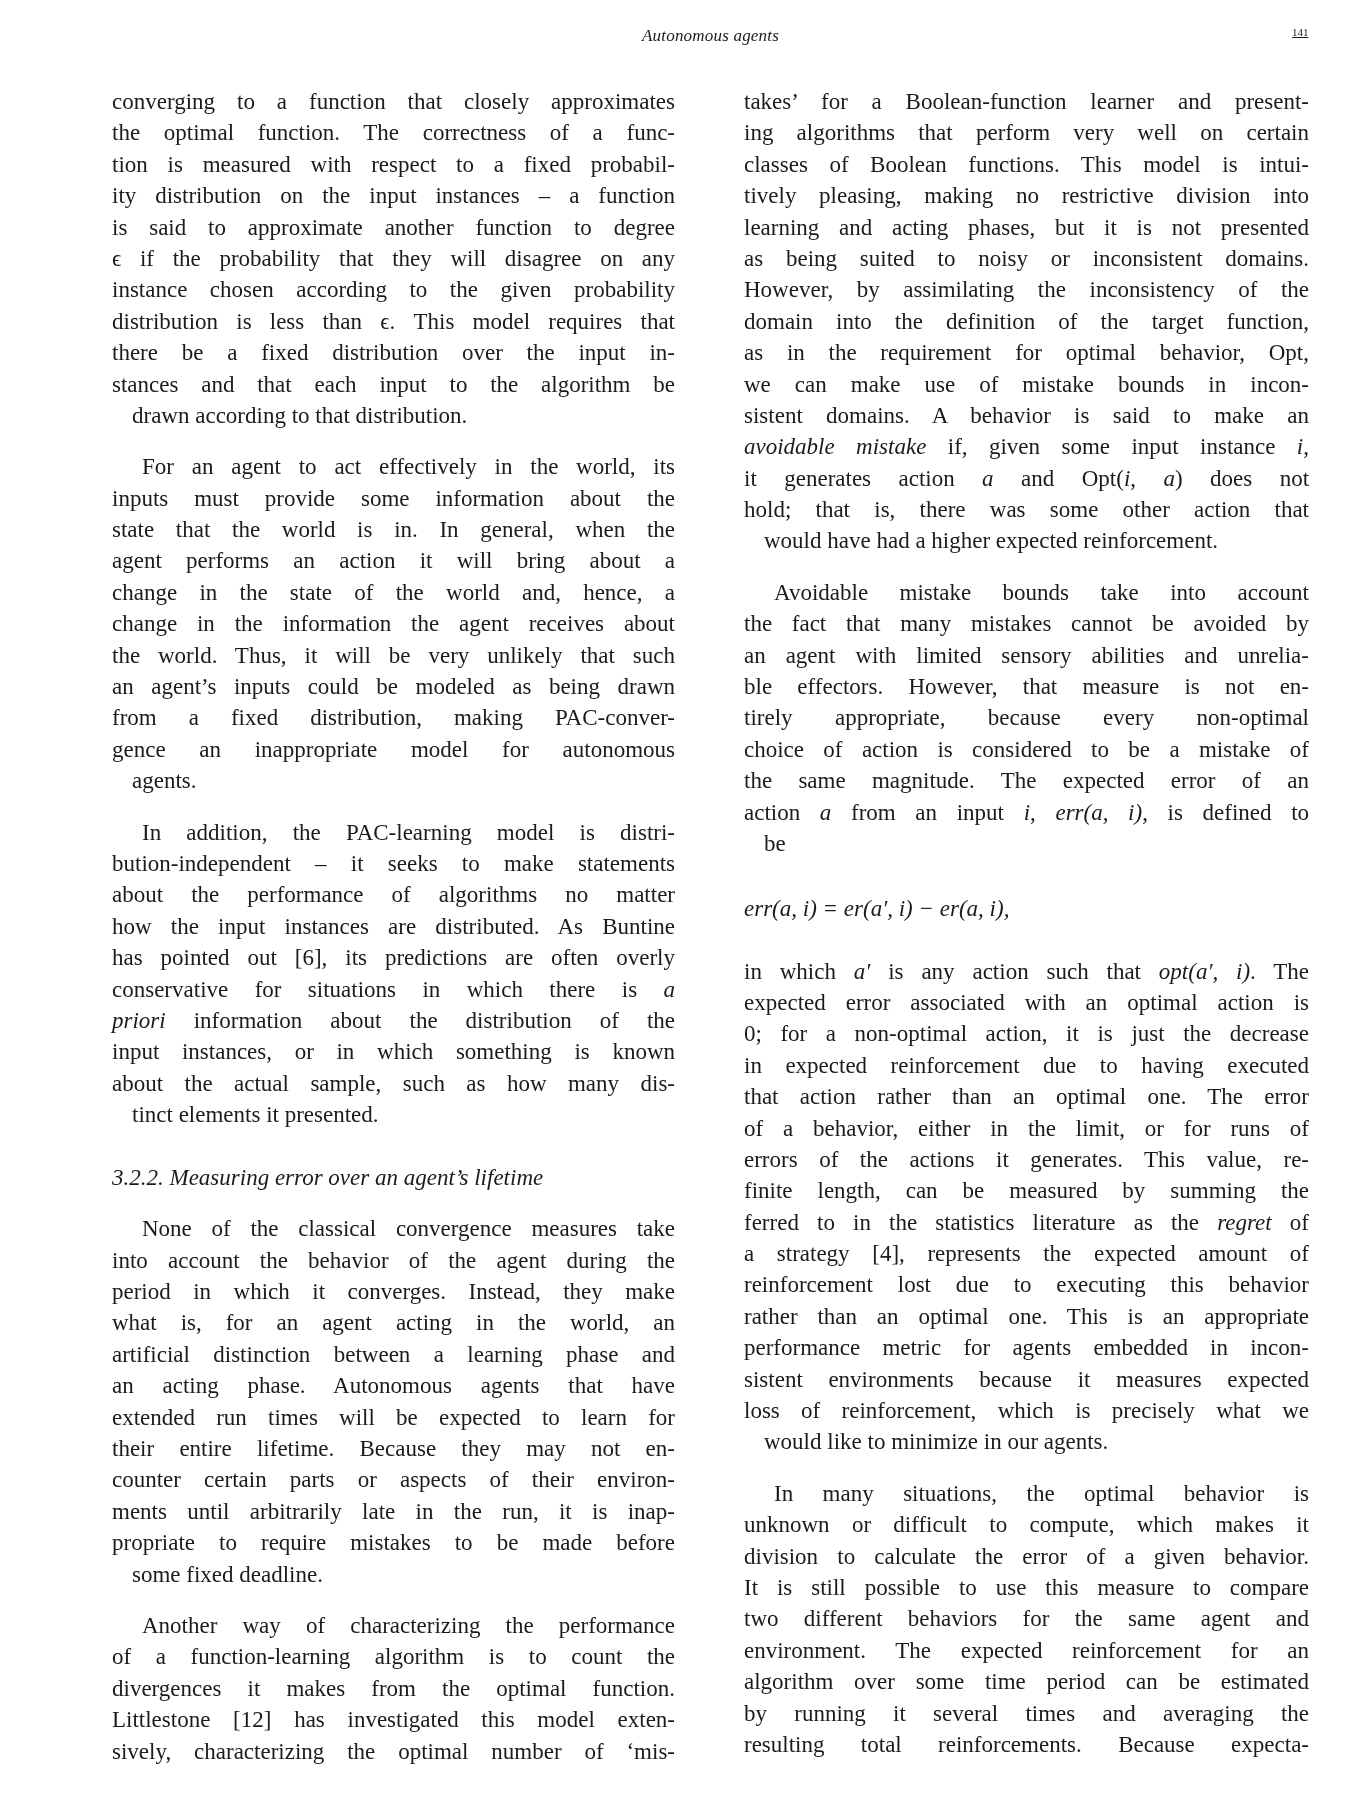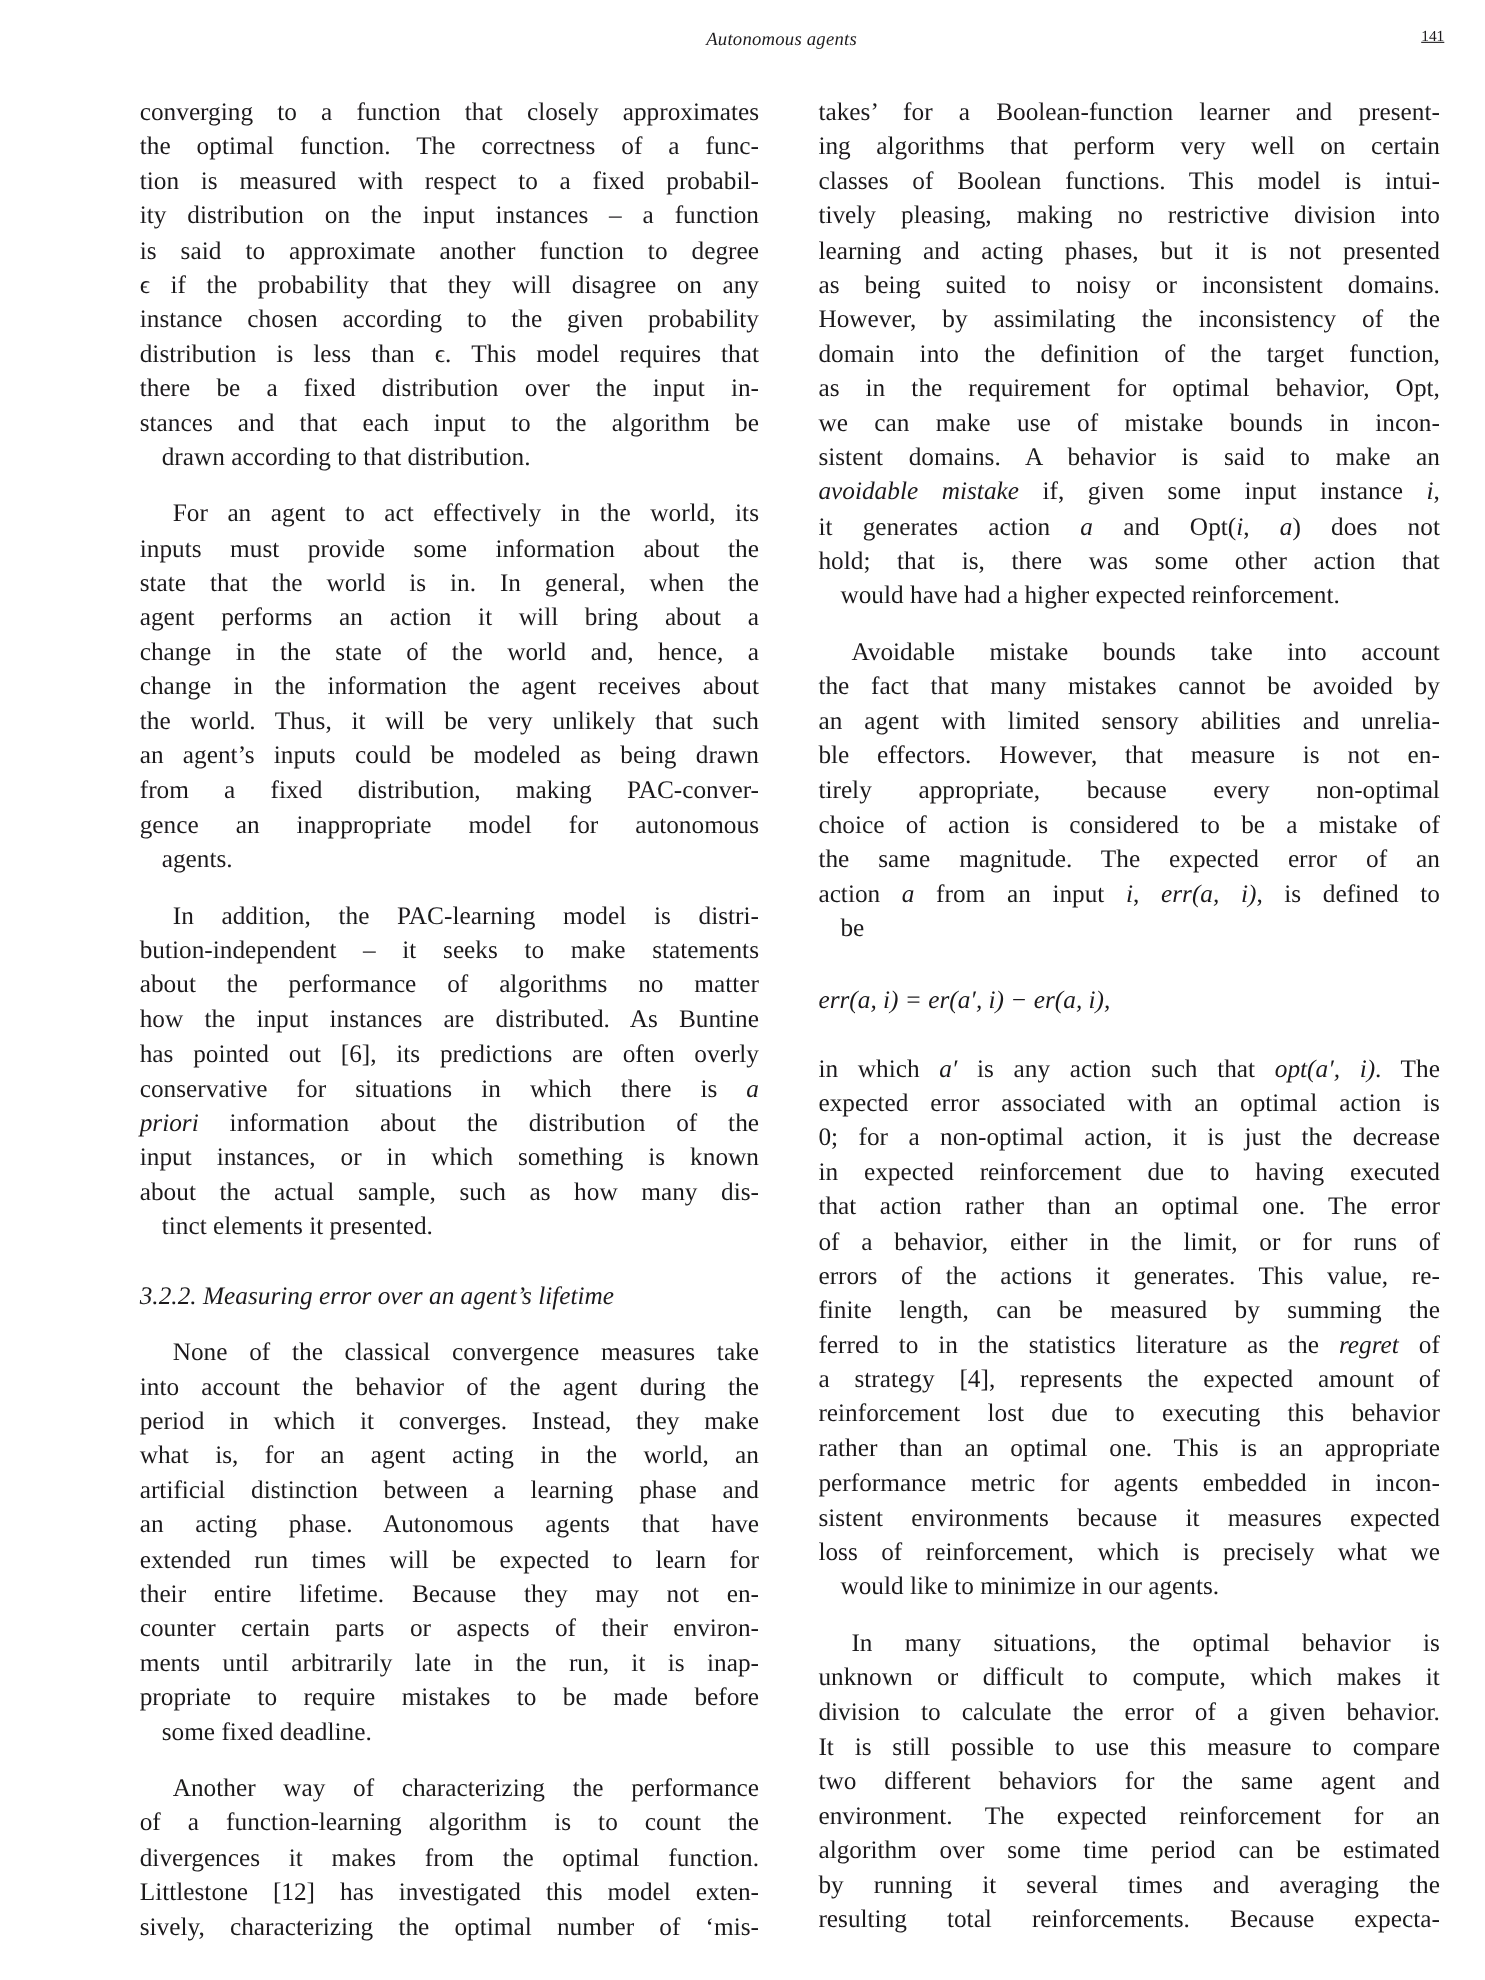--- a/index.html
+++ b/index.html
@@ -1,22 +1,22 @@
 <!DOCTYPE html>
 <html><head>
 <meta charset="utf-8">
 <style>
   html, body { margin: 0; padding: 0; background: #ffffff; }
   body { width: 1350px; height: 1800px; position: relative; overflow: hidden;
          font-family: "Liberation Serif", "DejaVu Serif", serif; color: #1c1a1c; }
   .running-head { position: absolute; top: 26px; left: 12px; width: 1350px; height: 30px; }
   .running-title { position: absolute; left: 630px; top: 0; font-style: italic; font-size: 17px; letter-spacing: 0.2px; }
-  .page-num { position: absolute; left: 1280px; top: 0; font-size: 14px; text-decoration: underline; }
+  .page-num { position: absolute; left: 1280px; top: 0; font-size: 11px; text-decoration: underline; }
   .col { position: absolute; top: 86px; }
-  .col-left { left: 127px; width: 563px; }
+  .col-left { left: 112px; width: 563px; }
   .col-right { left: 744px; width: 565px; }
   .line { height: 31.4px; line-height: 31.4px; font-size: 23px; white-space: nowrap;
           text-align: justify; text-align-last: justify; overflow: visible; }
   .line.last { text-align-last: left; margin-left: 20px; }
   .line.indent { padding-left: 30px; margin-top: 20px; }
   .line.blank { height: 31.4px; }
   .heading { font-style: italic; text-align-last: left; }
   .eq { font-style: italic; text-align-last: left; padding-top: 2px; }
   i { font-style: italic; }
 </style>

